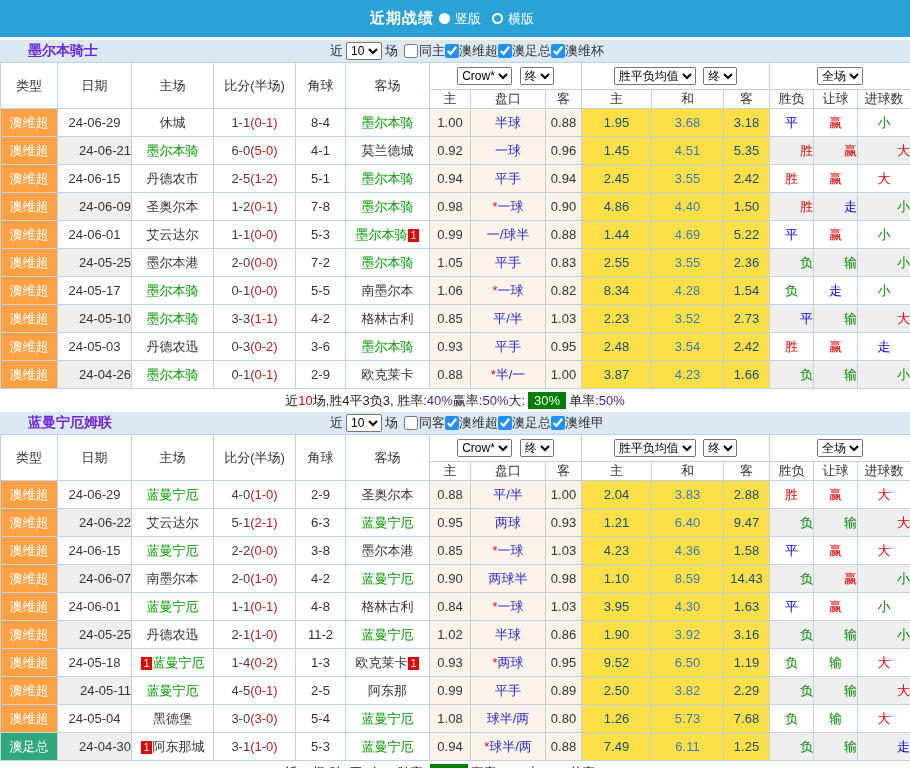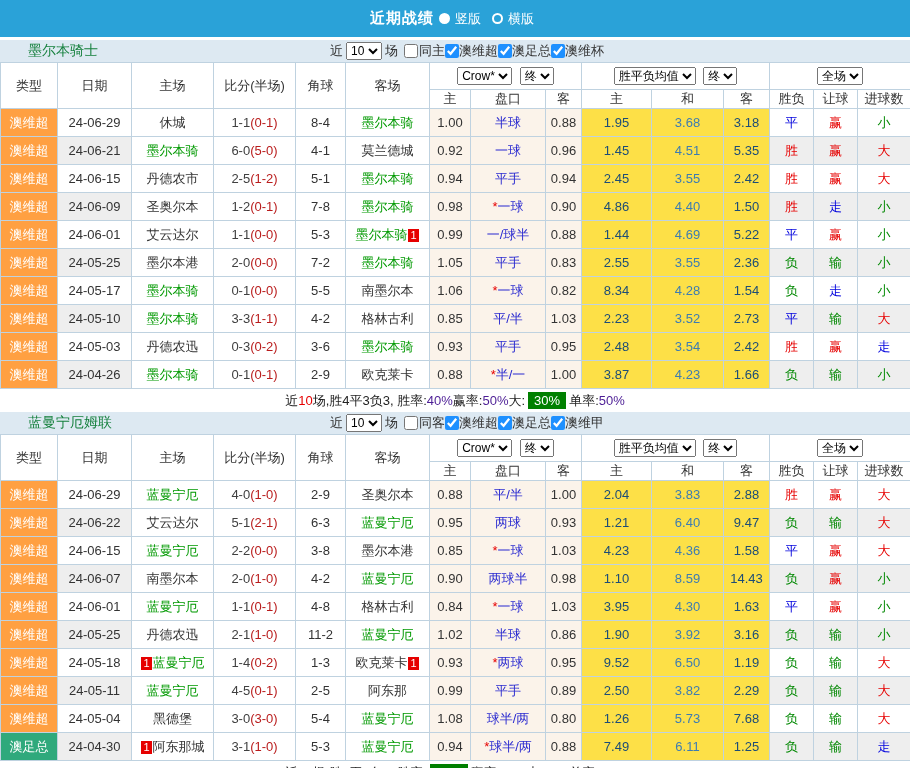--- a/index.html
+++ b/index.html
@@ -10,39 +10,39 @@
   .topbar { height:37px; background:#2aa2d8; display:flex; align-items:center; justify-content:center; gap:5px; }
   .topbar .title { color:#fff; font-weight:bold; font-size:15px; letter-spacing:1px; }
   .radio { width:11px; height:11px; border:2px solid #fff; border-radius:50%; display:inline-block; }
   .radio.checked { background:#fff; }
   .radio-label { color:#fff; font-size:13px; margin-right:6px; }
 
   .gap { height:3px; }
 
   
   .section-bar { height:22px; background:#dde9f2; position:relative; display:flex; align-items:center; }
-  .team-name { color:#15803d; font-weight:normal; font-size:14px; margin-left:28px; }
+  .team-name { color:#6d28d9; font-weight:bold; font-size:14px; margin-left:28px; }
   .controls { position:absolute; left:330px; display:flex; align-items:center; white-space:nowrap; }
   .controls select { font-size:12px; margin:0 3px; }
   .controls label { display:inline-flex; align-items:center; }
   .controls input[type=checkbox] { width:14px; height:14px; accent-color:#1e90ff; margin:0 1px 0 6px; }
   .controls .league label input { margin:0; }
 
   
   table { border-collapse:collapse; width:910px; table-layout:fixed; }
   th, td { border:1px solid #bfd2e0; text-align:center; padding:0; overflow:hidden; white-space:nowrap; }
   thead th { background:#fff; font-weight:normal; color:#333; font-size:13px; }
   tr.ghead th { height:27px; }
   tr.ghead select { font-size:12px; margin:0 2px; }
   tr.shead th { height:19px; }
   tbody td { height:28px; font-size:13px; }
 
   .type-orange { background:#ffa042; color:#fff; }
   .type-green  { background:#2fa97c; color:#fff; }
-  .alt { background:#eee; }
+  .alt { background:#eee;text-align:right; }
   .team-green { color:#009900; }
   .team-plain { color:#333; }
   .badge { display:inline-block; background:#e60000; color:#fff; font-size:11px; line-height:13px; padding:0 2px; margin:0 1px; }
   .score-red { color:#404040; }
   .score-half { color:#b91c1c; }
   .crow { background:#fbf3ea; }
   .handicap-text { color:#2a2ad0; }
   .star { color:#e60000; }
   .avg { background:#fde047; color:#1c4c77; }
   .avg-mid { color:#3d7cb2; }

